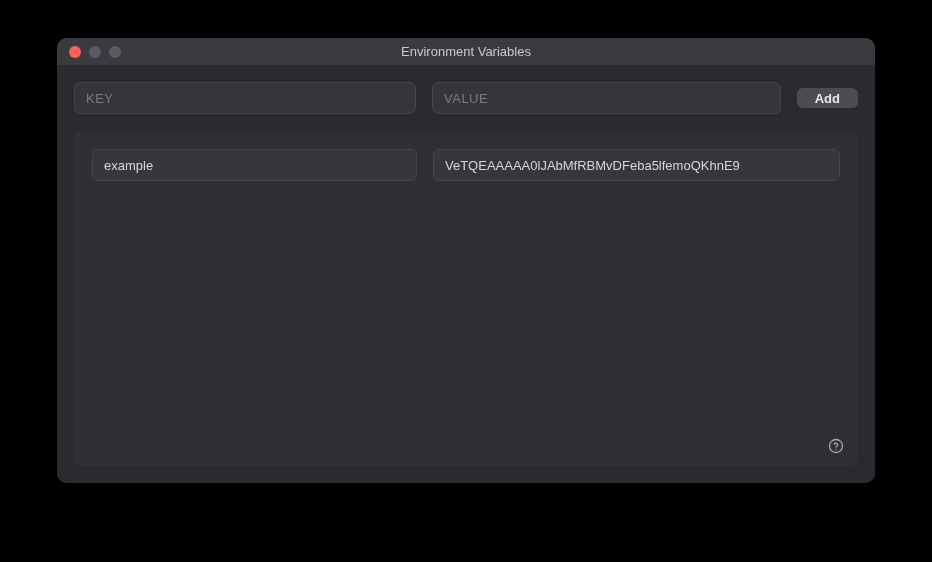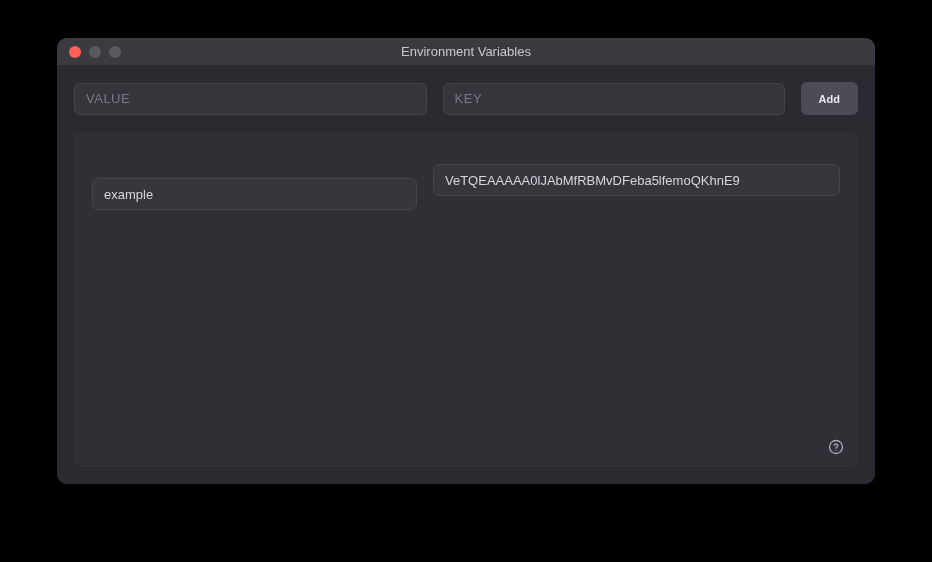--- a/index.html
+++ b/index.html
@@ -75,46 +75,46 @@
       padding: 0 11px;
       outline: none;
     }
     .input::placeholder {
       color: #7a7b82;
       letter-spacing: 0.5px;
     }
     .key-input { flex: 0 0 342px; }
     .value-input { flex: 1; }
     .btn {
-      height: 33px;
+      height: 20px;
       background: #4c4d54;
       border: none;
       border-radius: 6px;
       color: #e8e8ee;
-      font-size: 11px;
+      font-size: 13px;
       font-weight: 600;
       padding: 0 18px;
       cursor: pointer;
     }
     .list-panel {
       background: #2f3036;
       border-radius: 8px;
       padding: 18px;
       min-height: 335px;
       position: relative;
     }
     .env-row {
       display: flex;
       gap: 16px;
       align-items: center;
     }
     .env-row .input {
       background: #36373d;
     }
-    .env-key { flex: 0 0 325px; margin-top: 28px; }
+    .env-key { flex: 0 0 325px; }
     .env-value { flex: 1; min-width: 0; }
     .help-icon {
       position: absolute;
       bottom: 12px;
       right: 14px;
       width: 16px;
       height: 16px;
       color: #a8a8b0;
       cursor: pointer;
     }
@@ -132,22 +132,22 @@
     <div class="traffic-lights">
       <div class="light close"></div>
       <div class="light min"></div>
       <div class="light max"></div>
     </div>
     <div class="titlebar-title">Environment Variables</div>
   </div>
 
   <div class="content">
     <div class="top-row">
+      <input class="input key-input" type="text" placeholder="KEY" style="">
       <input class="input value-input" type="text" placeholder="VALUE" style="">
-      <input class="input key-input" type="text" placeholder="KEY" style="">
       <button class="btn">Add</button>
     </div>
 
     <div class="list-panel">
       <div class="env-row">
         <input class="input env-key" type="text" value="example" style="">
         <input class="input env-value" type="text" value="VeTQEAAAAA0lJAbMfRBMvDFeba5lfemoQKhnE9" style="">
       </div>
 
       <div class="help-icon">

